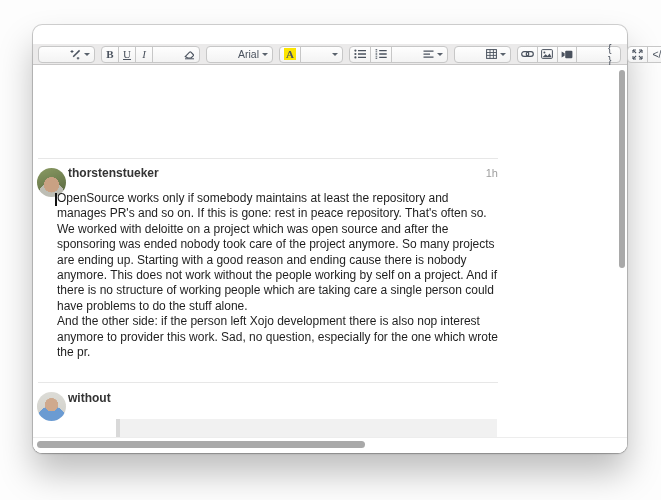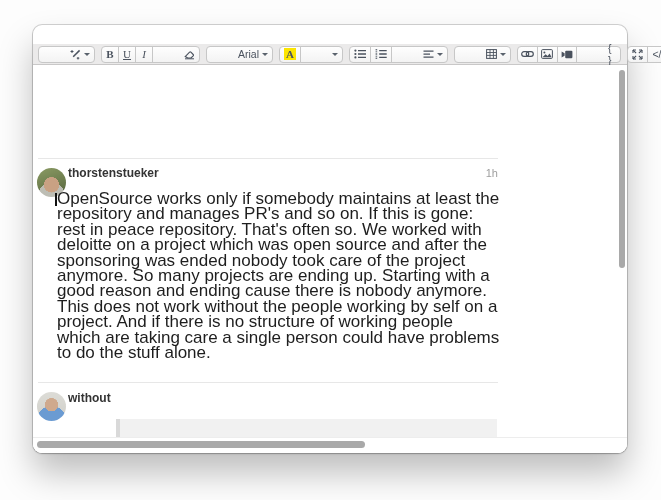--- a/index.html
+++ b/index.html
@@ -94,21 +94,21 @@
       linear-gradient(#dddcd7,#cfcfc9);}
 
   .uname{position:absolute;left:35px;font-size:12px;font-weight:bold;color:#333;}
   .un1{top:101px;}
   .un2{top:326px;}
   .ptime{position:absolute;left:395px;width:70px;text-align:right;font-size:11px;color:#9e9e9e;}
   .pt1{top:102px;text-align:right;}
   .pt2{top:327px;margin-top:41px;}
 
   .pbody{position:absolute;left:24px;top:126px;width:443px;
-    font-size:17px;line-height:15.4px;color:#1e1e1e;}
+    font-size:12px;line-height:15.4px;color:#1e1e1e;}
   .cursor{position:absolute;left:-2px;top:2px;width:1.5px;height:13px;background:#111;}
 
   .quote{position:absolute;left:83px;top:354px;width:381px;height:18px;
     background:#f1f1f1;border-left:4px solid #d9d9d9;box-sizing:border-box;}
 
   .gutter{position:absolute;left:0;right:0;top:372px;bottom:0;background:#fff;border-top:1px solid #ededed;}
   .hthumb{position:absolute;left:4px;top:2.5px;width:328px;height:7px;border-radius:3.5px;background:#a9a9a9;}
   .vthumb{position:absolute;left:586px;top:5px;width:6px;height:198px;border-radius:3px;background:#a9a9a9;}
 </style>
 </head>
@@ -249,20 +249,21 @@
 
 
       <div class="sep sep1"></div>
 
       <div class="avatar av1"></div>
       <div class="uname un1">thorstenstueker</div>
       <div class="ptime pt1">1h</div>
       <div class="pbody">
         <span class="cursor"></span>
         <div>OpenSource works only if somebody maintains at least the repository and manages PR's and so on. If this is gone: rest in peace repository. That's often so. We worked with deloitte on a project which was open source and after the sponsoring was ended nobody took care of the project anymore. So many projects are ending up. Starting with a good reason and ending cause there is nobody anymore. This does not work without the people working by self on a project. And if there is no structure of working people which are taking care a single person could have problems to do the stuff alone.</div>
+        <div>And the other side: if the person left Xojo development there is also nop interest anymore to provider this work. Sad, no question, especially for the one which wrote the pr.</div>
       </div>
 
       <div class="sep sep2"></div>
 
       <div class="avatar av2"></div>
       <div class="uname un2">without</div>
       <div class="ptime pt2">16m</div>
 
       <div class="quote"></div>
 

